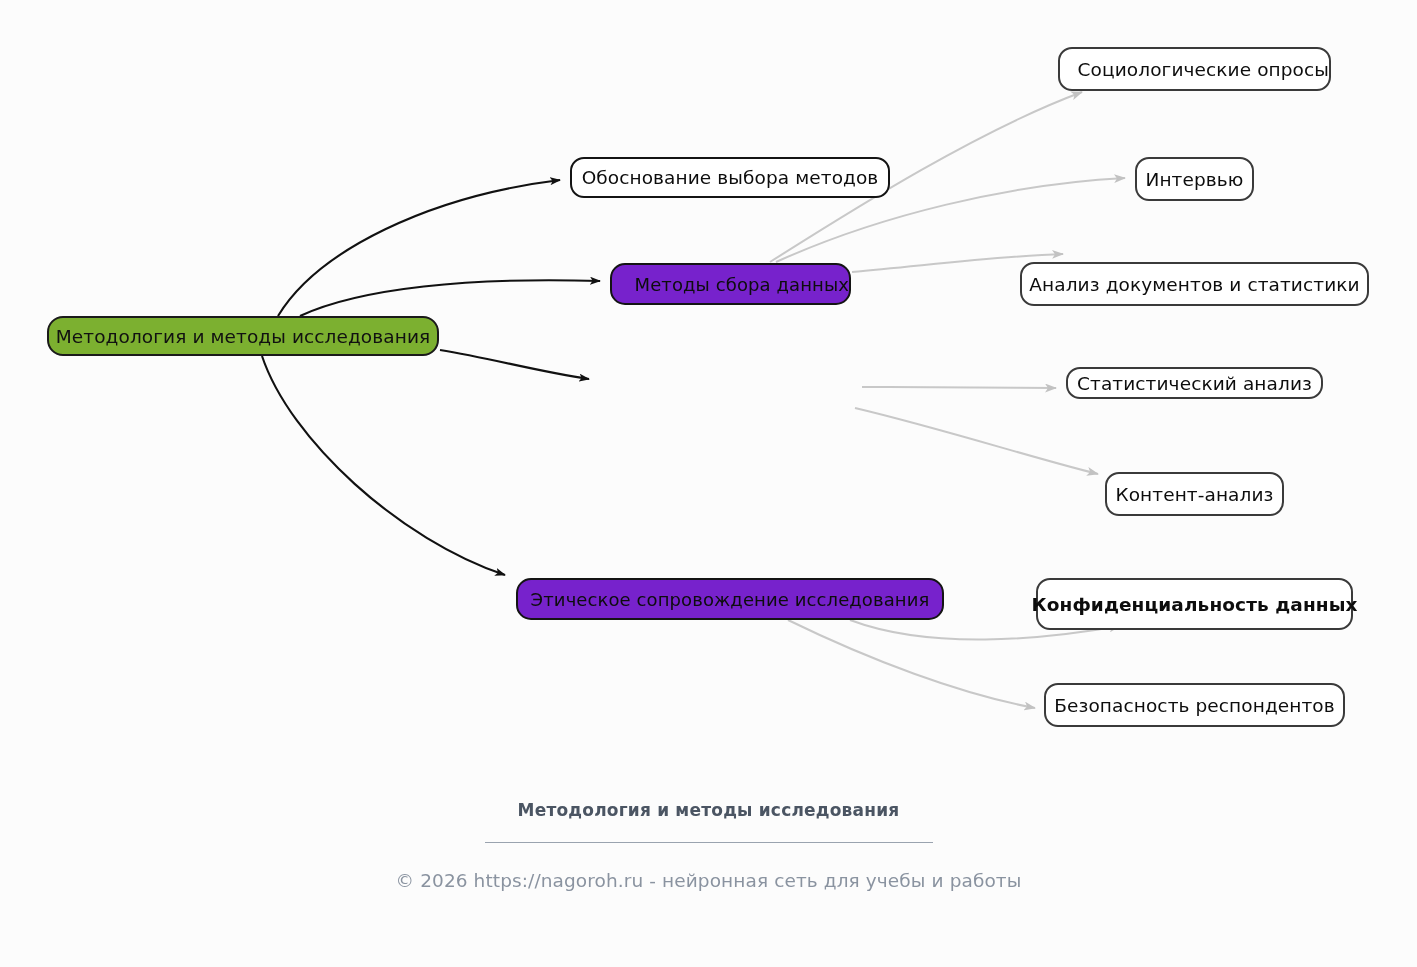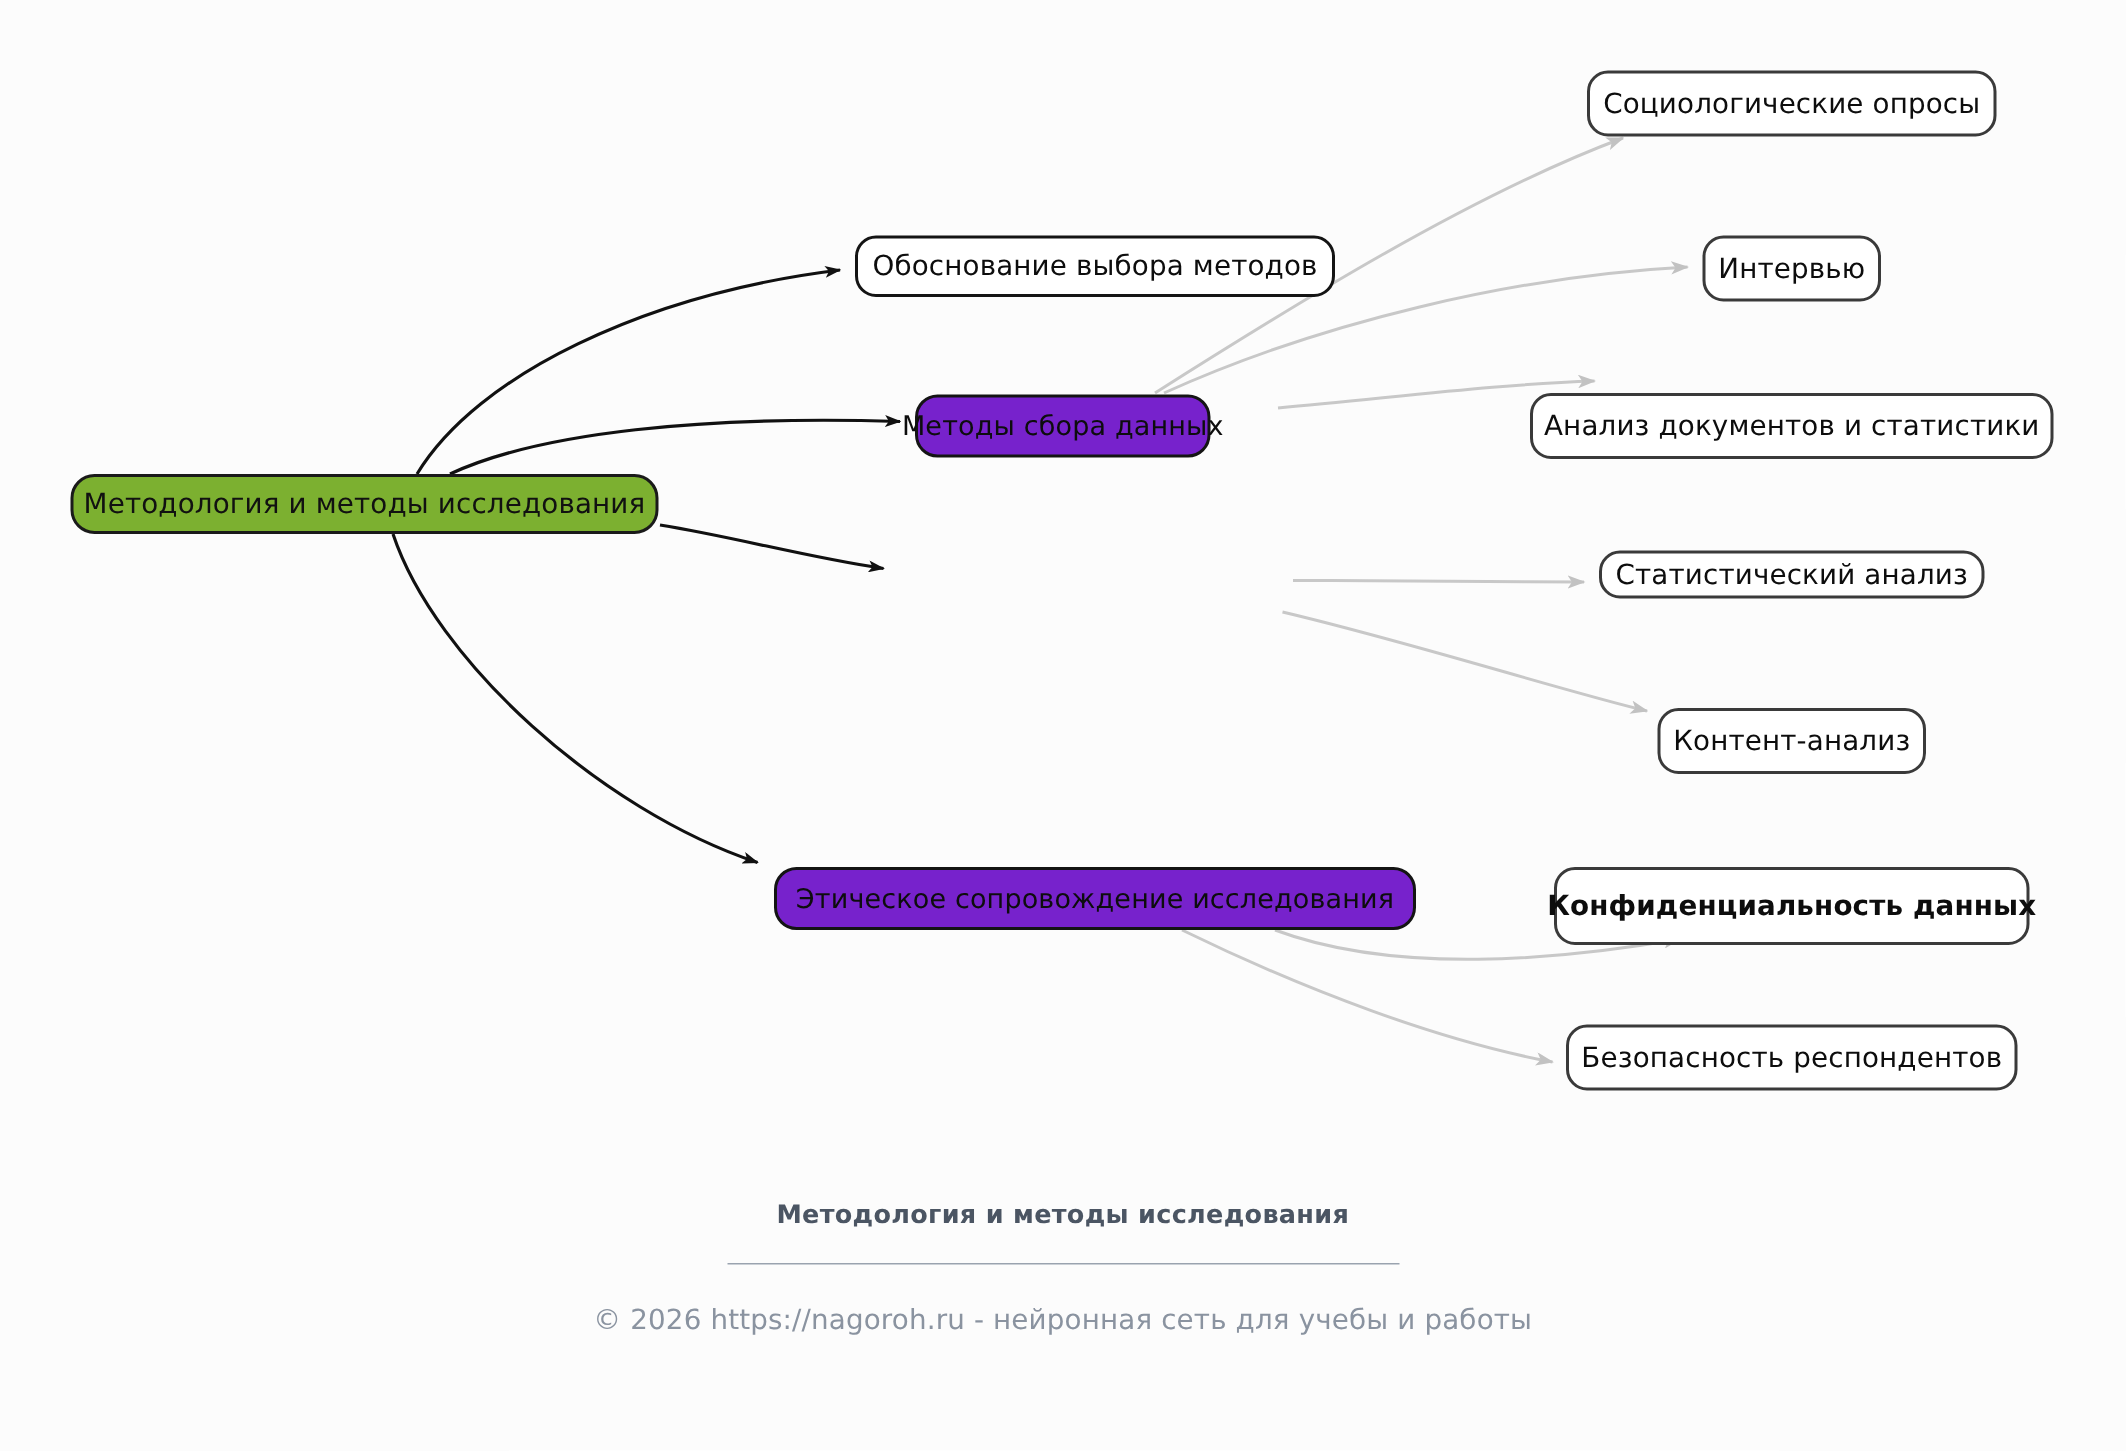--- a/index.html
+++ b/index.html
@@ -121,30 +121,30 @@
   </svg>
 
   <div class="node node-root" style="left:47px;top:316px;width:392px;height:40px;">
     <span>Методология и методы исследования</span>
   </div>
 
   <div class="node node-plain" style="left:570px;top:157px;width:320px;height:41px;">
     <span>Обоснование выбора методов</span>
   </div>
 
-  <div class="node node-branch" style="left:610px;top:263px;width:197px;height:42px;">
+  <div class="node node-branch" style="left:610px;top:263px;width:241px;height:42px;justify-content:flex-end;">
     <span>Методы сбора данных</span>
   </div>
 
 
   <div class="node node-branch" style="left:516px;top:578px;width:428px;height:42px;">
     <span>Этическое сопровождение исследования</span>
   </div>
 
-  <div class="node node-leaf" style="left:1058px;top:47px;width:273px;height:44px;">
+  <div class="node node-leaf" style="left:1058px;top:47px;width:273px;height:44px;justify-content:flex-end;">
     <span>Социологические опросы</span>
   </div>
 
   <div class="node node-leaf" style="left:1135px;top:157px;width:119px;height:44px;">
     <span>Интервью</span>
   </div>
 
   <div class="node node-leaf" style="left:1020px;top:262px;width:349px;height:44px;">
     <span>Анализ документов и статистики</span>
   </div>

